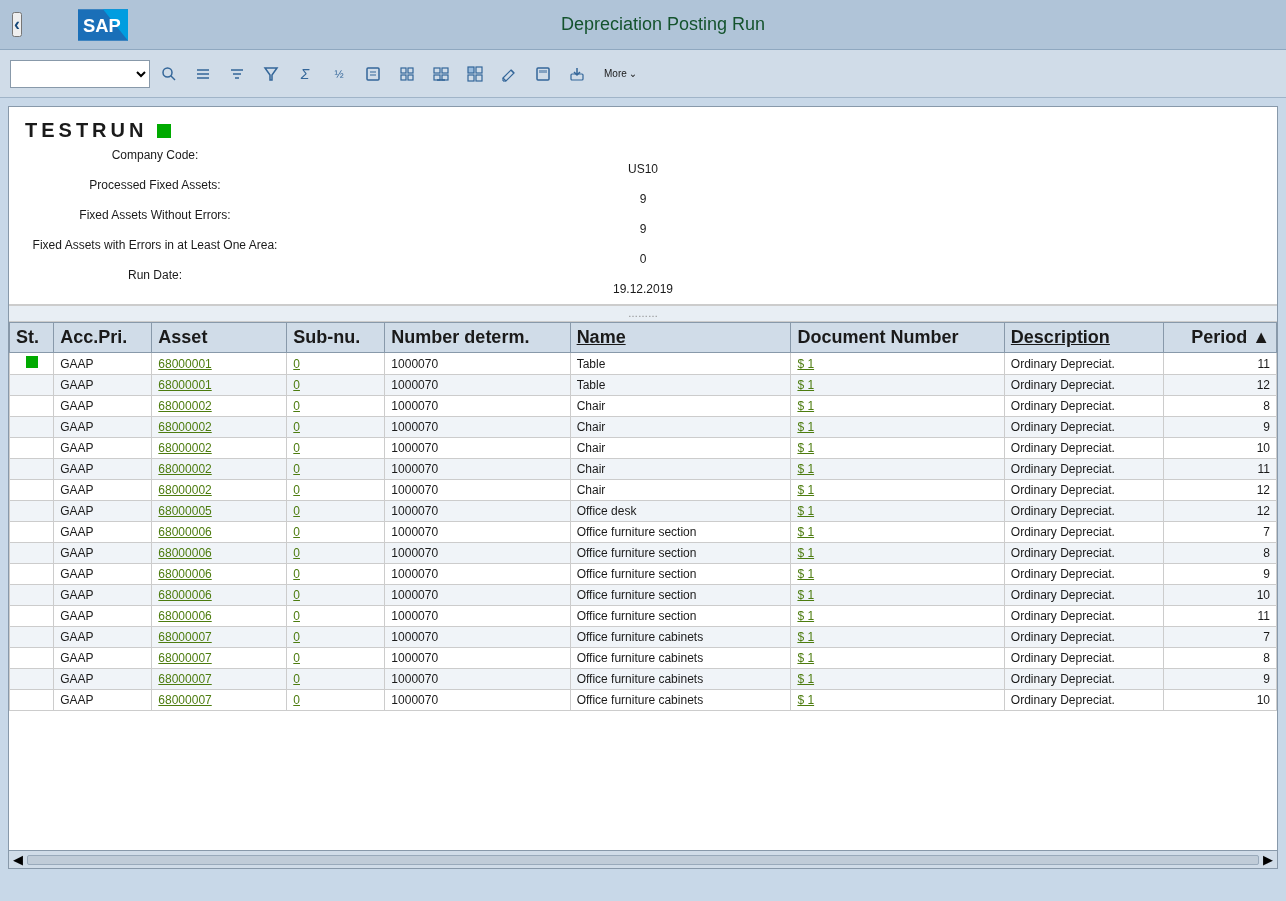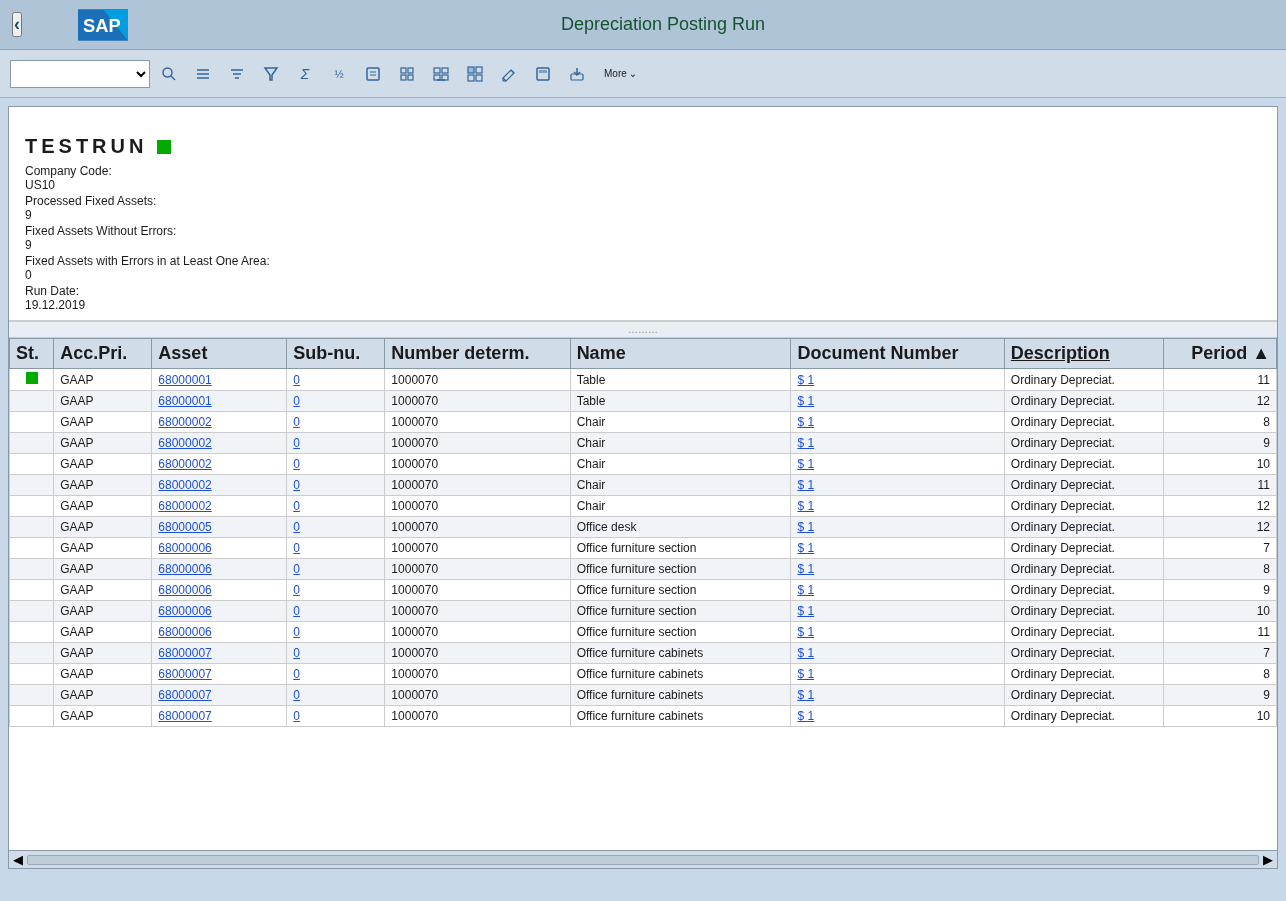--- a/index.html
+++ b/index.html
@@ -96,24 +96,25 @@
       margin: 8px;
       border: 1px solid #8899aa;
       height: calc(901px - 50px - 48px - 16px - 24px);
       overflow: hidden;
       display: flex;
       flex-direction: column;
     }
 
     
     .info-section {
-      padding: 28px 16px 6px 16px;
+      padding: 12px 16px 6px 16px;
       border-bottom: 1px solid #cccccc;
       background: white;
       flex-shrink: 0;
+      text-align: center;
     }
     .info-title {
       font-size: 20px;
       font-weight: bold;
       letter-spacing: 4px;
       color: #1a1a1a;
       margin-bottom: 6px;
       display: flex;
       align-items: center;
       gap: 10px;
@@ -185,21 +186,21 @@
       background: #f0f4f8;
     }
     tbody td {
       border: 1px solid #cccccc;
       padding: 3px 6px;
       font-size: 12px;
       color: #1a1a1a;
       white-space: nowrap;
     }
     .td-link {
-      color: #1d4ed8;
+      color: #4d7c0f;
       text-decoration: underline;
       cursor: pointer;
     }
     .td-right {
       text-align: right;
     }
     .green-sq-sm {
       width: 12px;
       height: 12px;
       background: #00aa00;
@@ -385,21 +386,21 @@
 
   <div class="table-section">
     <table>
       <thead>
         <tr>
           <th style="width:30px;">St.</th>
           <th style="width:60px;">Acc.Pri.</th>
           <th style="width:110px;">Asset</th>
           <th style="width:70px;">Sub-nu.</th>
           <th style="width:100px;">Number determ.</th>
-          <th style="width:180px;">Name</th>
+          <th style="width:180px;text-decoration:underline;">Name</th>
           <th style="width:130px;">Document Number</th>
           <th style="width:130px;text-decoration:underline;">Description</th>
           <th style="width:70px;" class="right-align">Period ▲</th>
         </tr>
       </thead>
       <tbody id="table-body">
       <tr>
             <td style="text-align: center;"><span class="green-sq-sm"></span></td>
             <td>GAAP</td>
             <td><a class="td-link" href="#">68000001</a></td>

